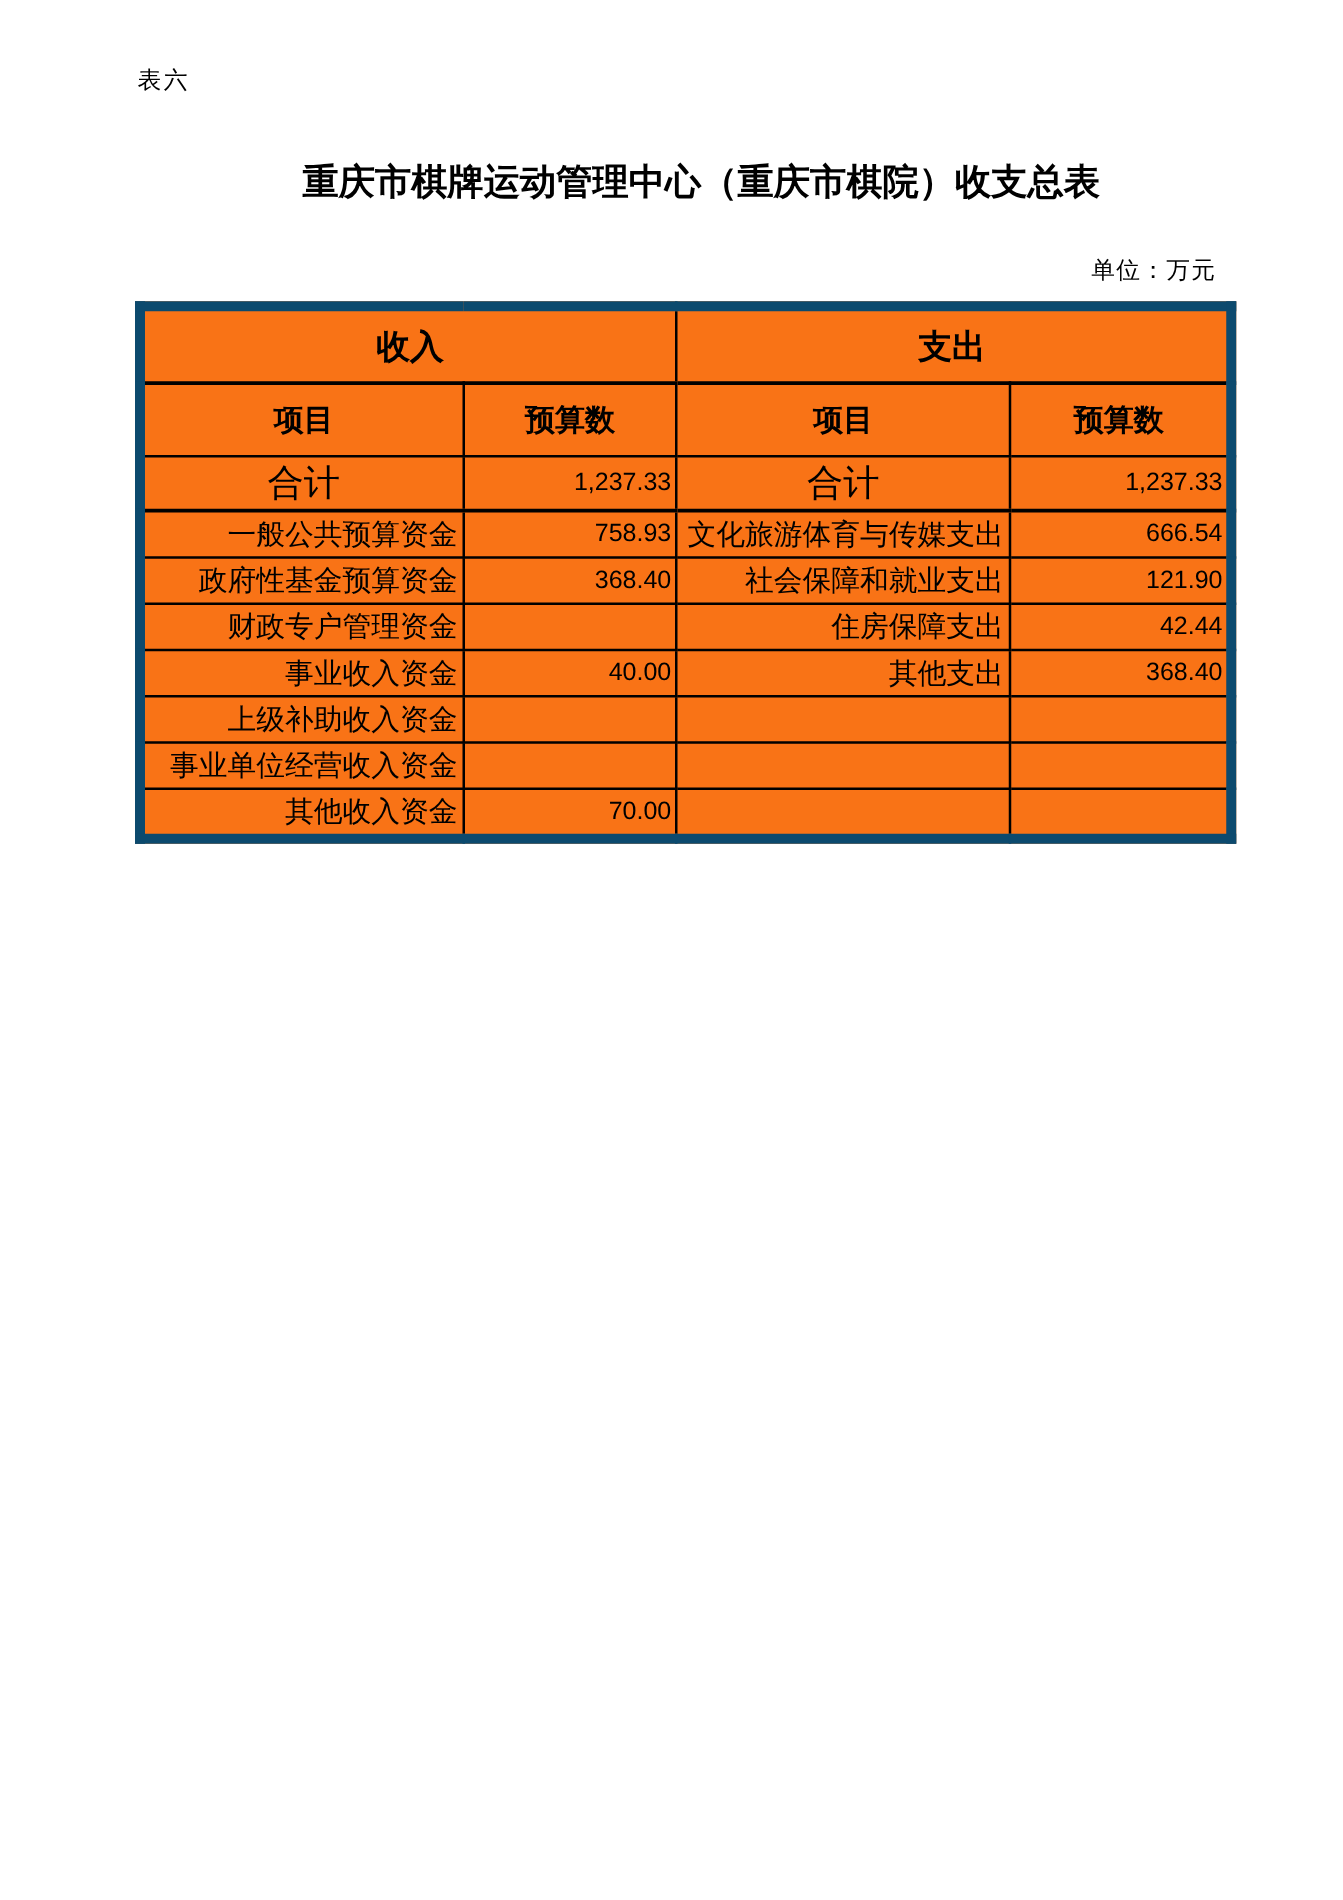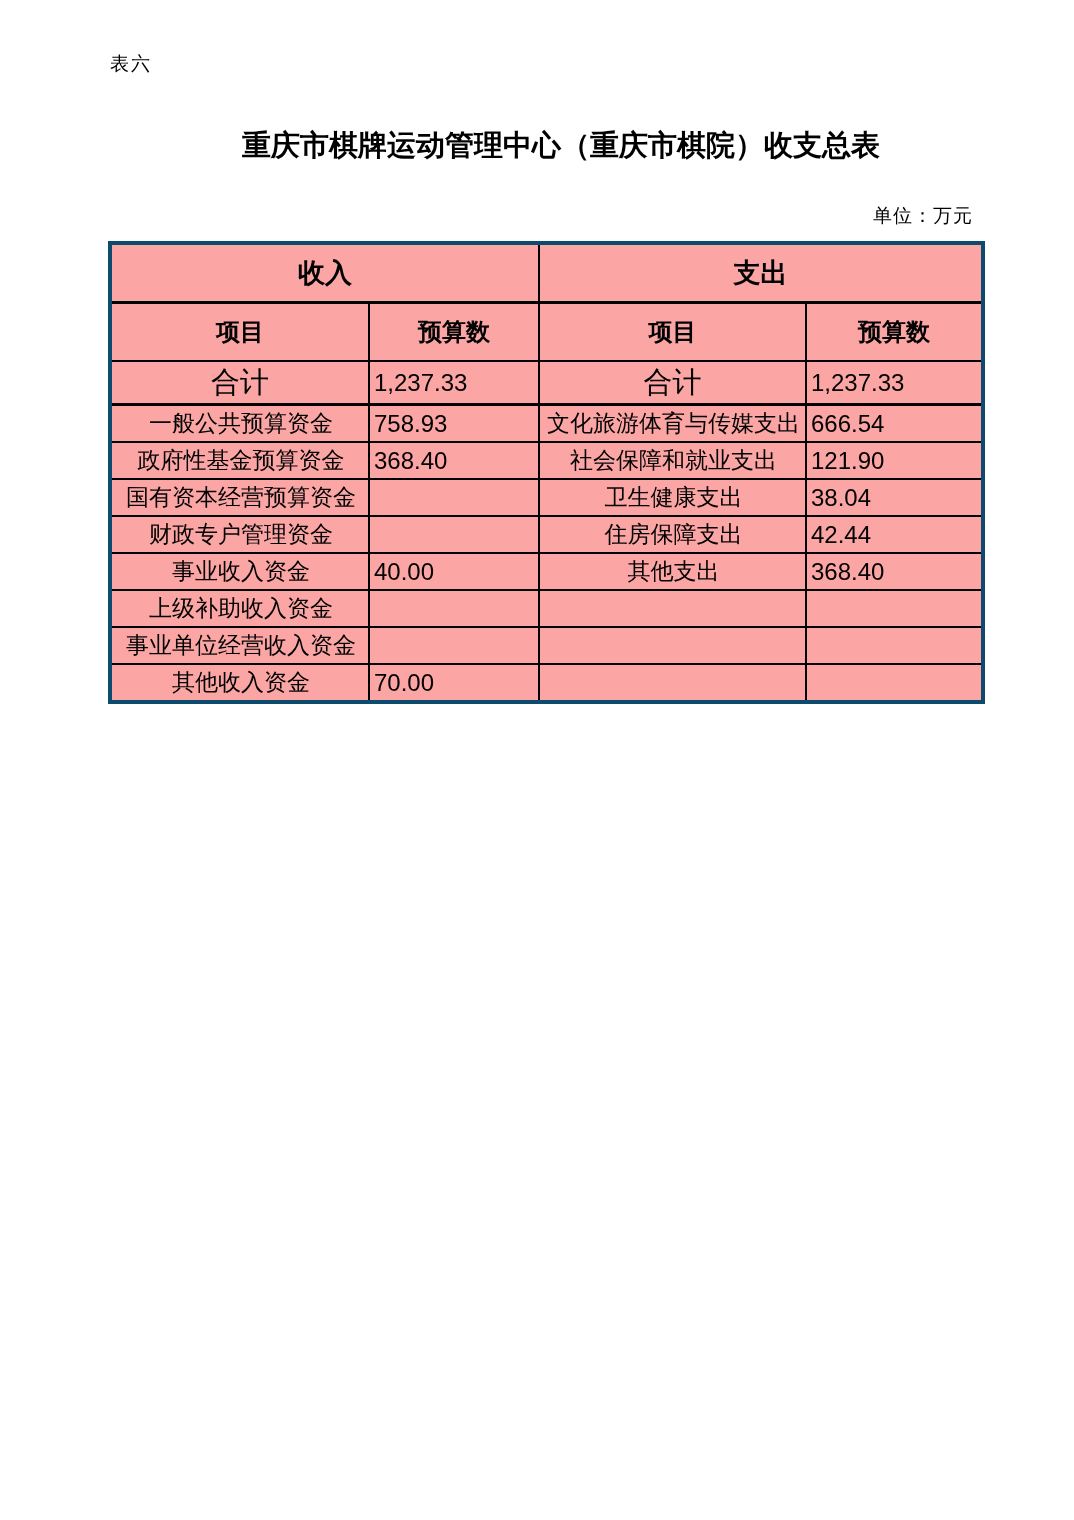--- a/index.html
+++ b/index.html
@@ -45,22 +45,22 @@
     letter-spacing: 1px;
     text-align: right;
   }
   table.budget-table {
     position: absolute;
     left: 108px;
     top: 241px;
     width: 873px;
     border-collapse: collapse;
     table-layout: fixed;
-    background: #fca5a5;
-    border: 4px solid #0c4a6e;
+    background: #f97316;
+    border: 8px solid #0c4a6e;
   }
   .budget-table th,
   .budget-table td {
     border: 2px solid #000000;
     padding: 0;
     overflow: hidden;
     white-space: nowrap;
   }
   
   .group-row th {
@@ -81,39 +81,40 @@
     vertical-align: middle;
   }
   .total-row td {
     height: 41px;
     border-bottom: 3px solid #000000;
   }
   .data-row td {
     height: 35px;
   }
   td.item {
-    text-align: center;
+    text-align: right;
     padding-left: 6px;
     padding-right: 4px;
     font-family: Liberation Serif, serif;
     font-size: 23px;
     vertical-align: middle;
   }
   td.item-center {
     text-align: center;
     padding: 0;
     font-family: "Liberation Serif", serif;
     font-size: 29px;
     vertical-align: middle;
   }
   td.value {
-    padding-right: 19px;
+    text-align: right;
+    padding-right: 3px;
     padding-left: 4px;
     font-family: "Liberation Sans", sans-serif;
-    font-size: 24px;
+    font-size: 20px;
     vertical-align: middle;
   }
 </style>
 </head>
 <body>
 
 <div class="page">
 
   <div class="table-label">表六</div>
 
@@ -153,26 +154,20 @@
         <td class="item">文化旅游体育与传媒支出</td>
         <td class="value">666.54</td>
       </tr>
       <tr class="data-row">
         <td class="item">政府性基金预算资金</td>
         <td class="value">368.40</td>
         <td class="item">社会保障和就业支出</td>
         <td class="value">121.90</td>
       </tr>
       <tr class="data-row">
-        <td class="item">国有资本经营预算资金</td>
-        <td class="value"></td>
-        <td class="item">卫生健康支出</td>
-        <td class="value">38.04</td>
-      </tr>
-      <tr class="data-row">
         <td class="item">财政专户管理资金</td>
         <td class="value"></td>
         <td class="item">住房保障支出</td>
         <td class="value">42.44</td>
       </tr>
       <tr class="data-row">
         <td class="item">事业收入资金</td>
         <td class="value">40.00</td>
         <td class="item">其他支出</td>
         <td class="value">368.40</td>

